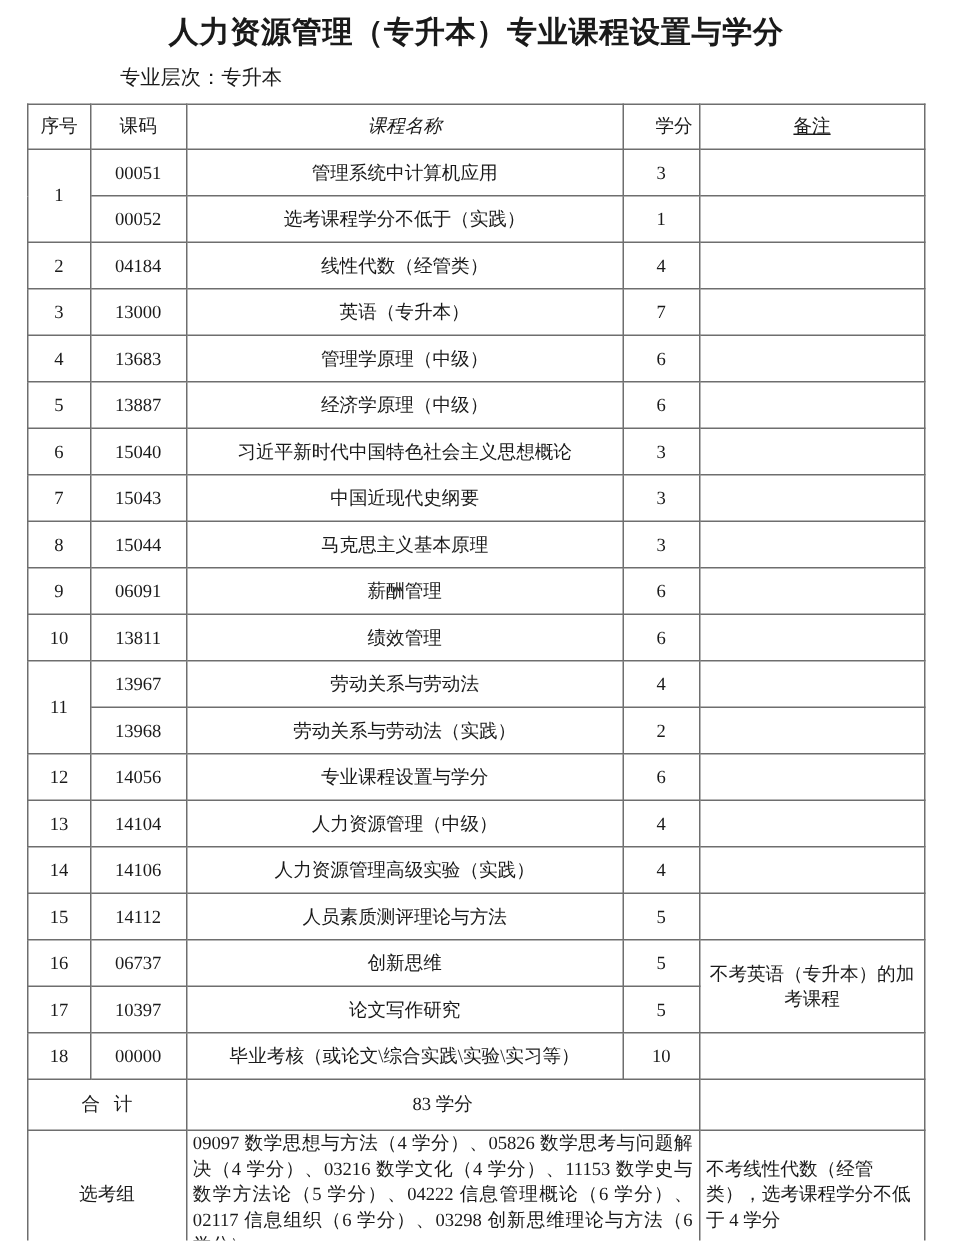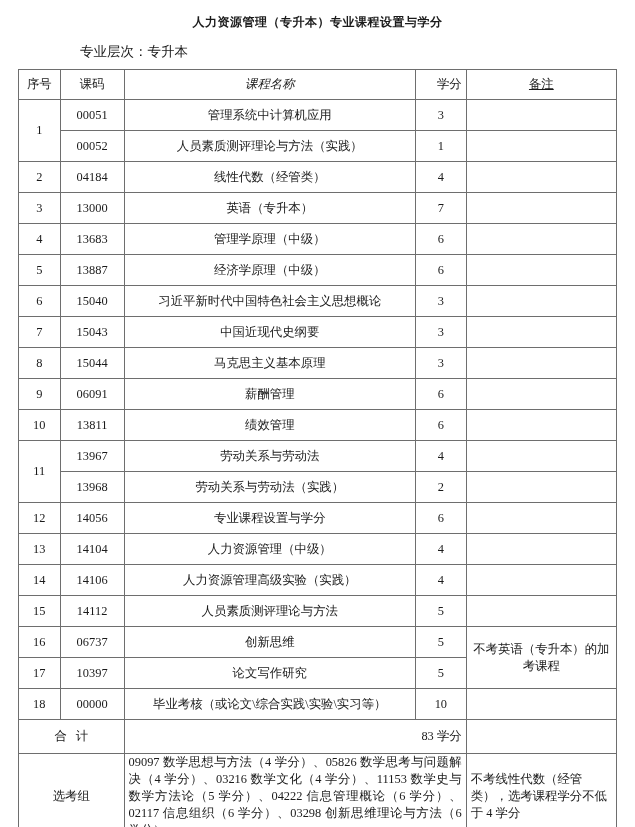--- a/index.html
+++ b/index.html
@@ -17,21 +17,21 @@
   }
   .page {
     position: relative;
     width: 635px;
     height: 827px;
     box-sizing: border-box;
     padding: 0 18px;
   }
   .doc-title {
     text-align: center;
-    font-size: 12px;
+    font-size: 20px;
     font-weight: bold;
     letter-spacing: 0.5px;
     margin: 8px 0 0 0;
     line-height: 28px;
     font-family: "Liberation Serif", "DejaVu Serif", serif;
   }
   .subheader {
     display: flex;
     justify-content: space-between;
     align-items: baseline;
@@ -82,21 +82,21 @@
   td.cell-note   { text-align: center; line-height: 19px; }
 
   td.total-label {
     text-align: center;
     letter-spacing: 9px;
     text-indent: 9px;
     font-size: 13px;
     height: 34px;
   }
   td.total-value {
-    text-align: right;
+    text-align: center;
     font-size: 13px;
     height: 34px;
   }
   td.elective-label {
     text-align: center;
     font-size: 12.4px;
   }
   td.elective-body {
     text-align: left;
     padding: 7px 9px 7px 9px;
@@ -146,21 +146,21 @@
 
       <tr>
         <td class="cell-no" rowspan="2">1</td>
         <td class="cell-code">00051</td>
         <td class="cell-name">管理系统中计算机应用</td>
         <td class="cell-credit">3</td>
         <td class="cell-note"></td>
       </tr>
       <tr>
         <td class="cell-code">00052</td>
-        <td class="cell-name">人员素质测评理论与方法（实践）</td>
+        <td class="cell-name">选考课程学分不低于（实践）</td>
         <td class="cell-credit">1</td>
         <td class="cell-note"></td>
       </tr>
 
       <tr>
         <td class="cell-no">2</td>
         <td class="cell-code">04184</td>
         <td class="cell-name">线性代数（经管类）</td>
         <td class="cell-credit">4</td>
         <td class="cell-note"></td>

